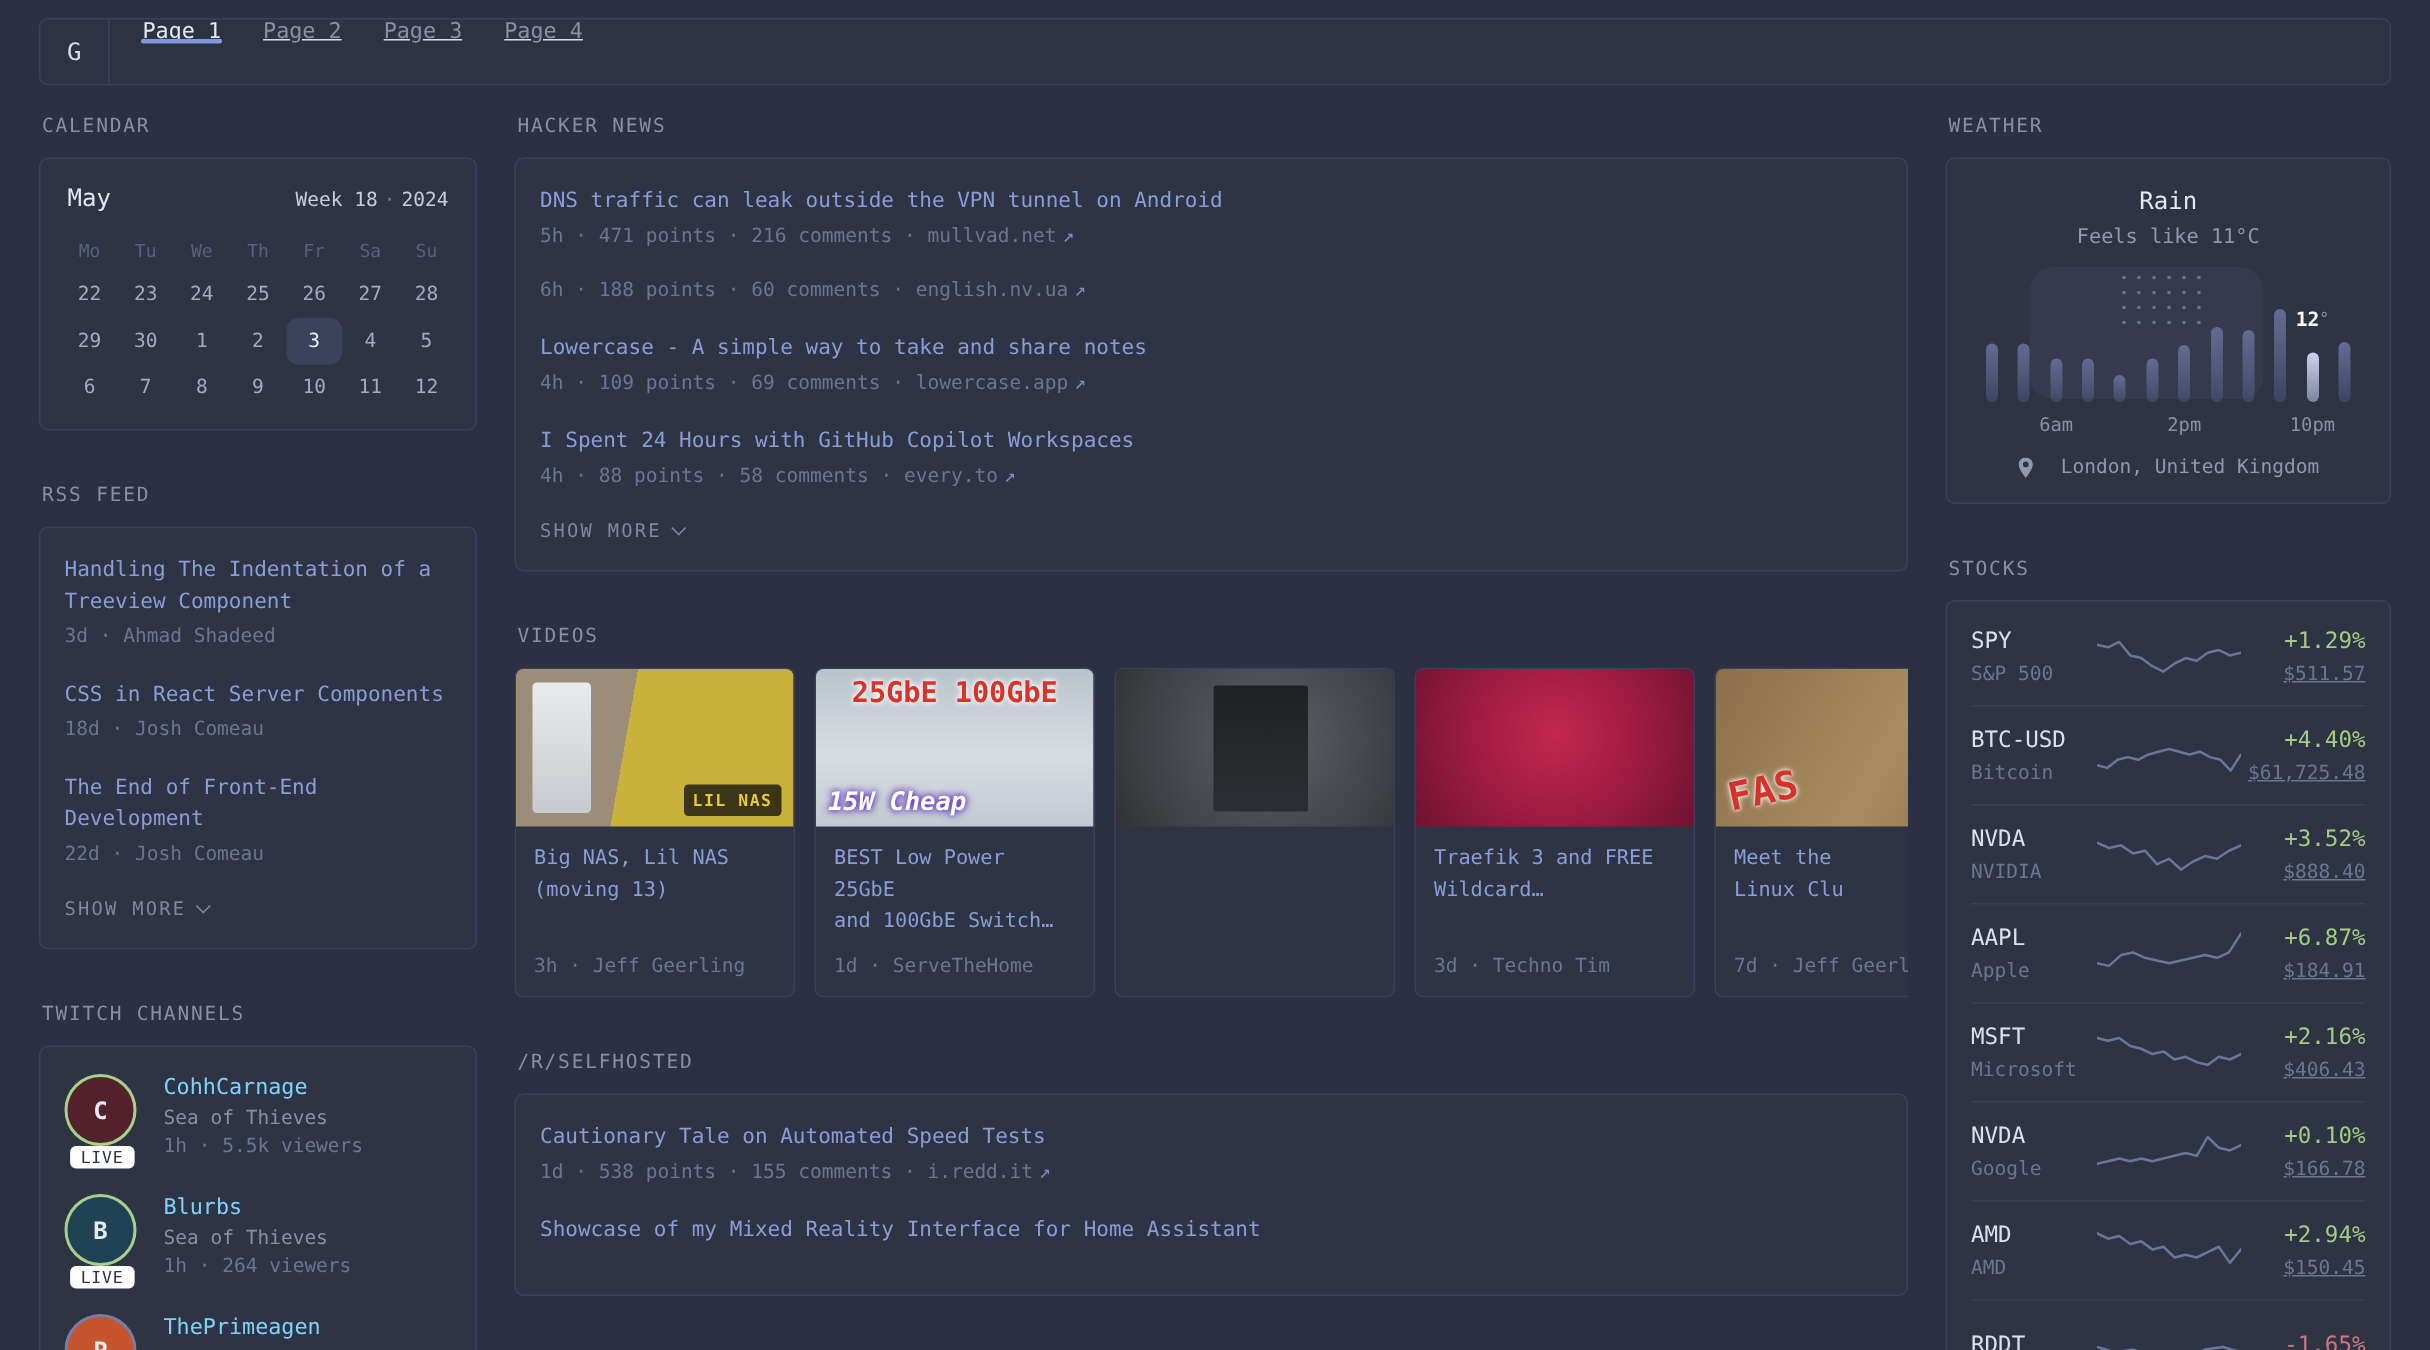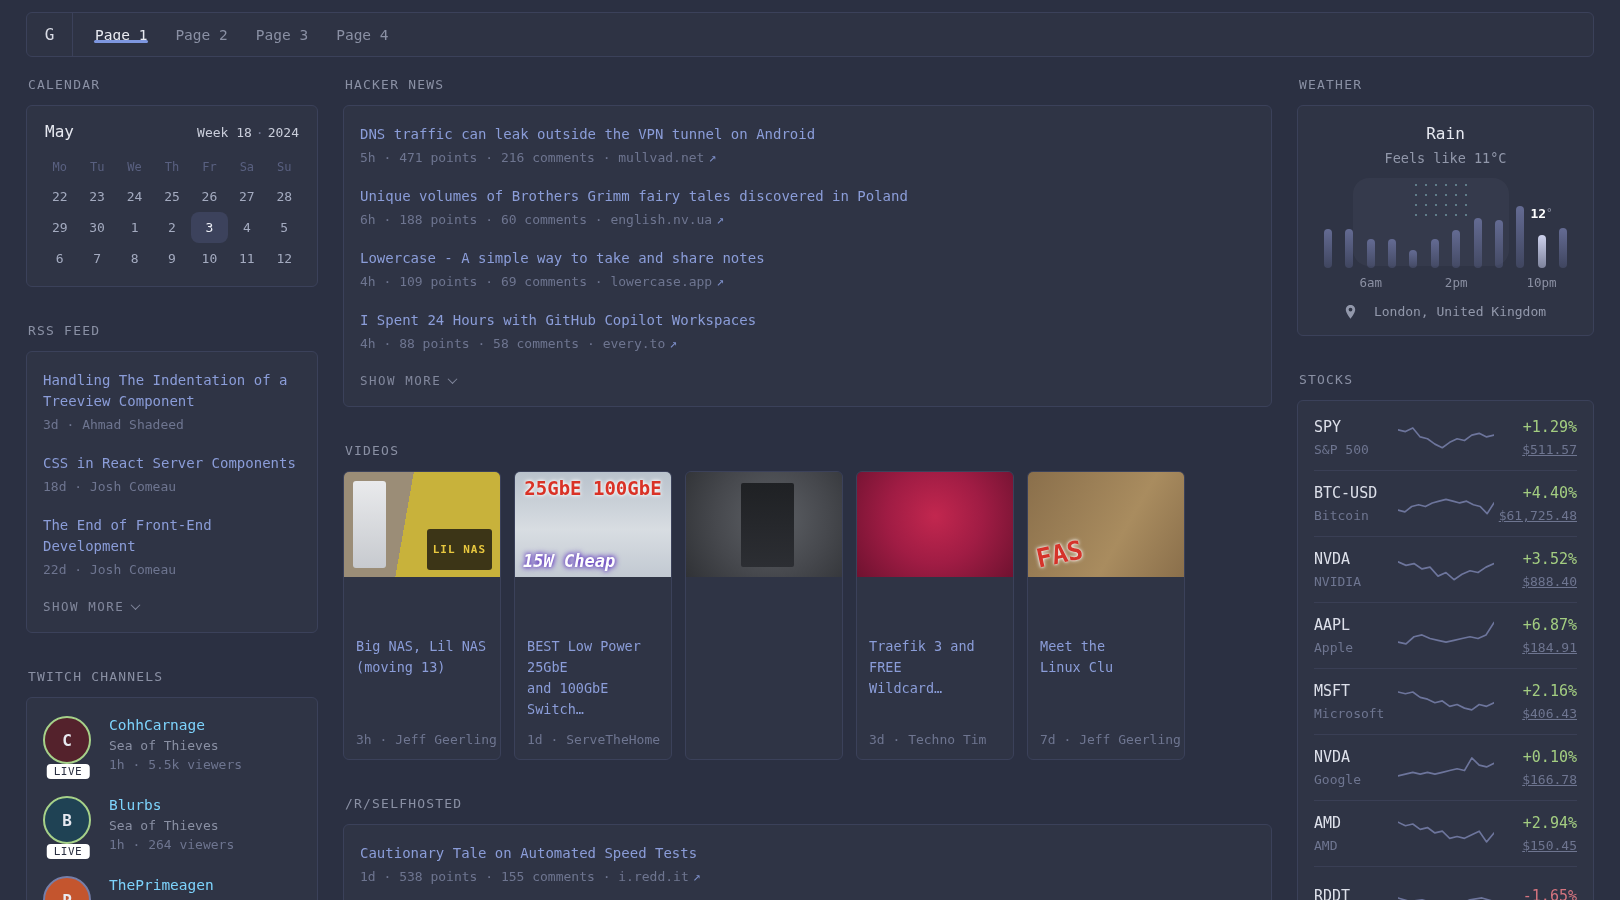--- a/index.html
+++ b/index.html
@@ -8,21 +8,21 @@
     --green:#a3cd81; --red:#d5747f; --bar:#5e6690; --barhl:#c9cde8;
   }
   *{box-sizing:border-box;margin:0;padding:0;}
   body{width:1620px;height:900px;overflow:hidden;background:var(--bg);
        font-family:"DejaVu Sans Mono","Liberation Mono",monospace;color:var(--text);font-size:14px;}
   a{text-decoration:none;}
   .topbar{display:flex;align-items:stretch;height:45px;margin:12px 26px 0 26px;
           border:1px solid var(--border);border-radius:6px;background:rgba(255,255,255,0.015);}
   .logo{width:46px;display:flex;align-items:center;justify-content:center;
         border-right:1px solid var(--border);font-size:16px;color:var(--text);}
-  .tabs{display:flex;align-items:center;padding-left:8px;}
+  .tabs{display:flex;align-items:flex-start;padding-left:8px;text-decoration:underline;}
   .tab{position:relative;display:flex;align-items:center;padding:0 14px;color:var(--muted);cursor:pointer;font-size:14.5px;}
   .tab.active{color:#e8eaf1;}
   .tab.active::after{content:"";position:absolute;left:13px;right:13px;bottom:0;height:3px;border-radius:3px;background:var(--accent);}
   .cols{display:grid;grid-template-columns:292px minmax(0,1fr) 297px;gap:25px;padding:20px 26px 0 26px;}
   .sec{font-size:13px;font-weight:normal;letter-spacing:1.2px;color:var(--muted);margin:0 0 13px 2px;}
   .widget{margin-bottom:36px;}
   .card{border:1px solid var(--border);border-radius:6px;background:rgba(255,255,255,0.018);}
   
   .cal{padding:16px 14px 12px 14px;}
   .cal-head{display:flex;justify-content:space-between;align-items:baseline;padding:0 4px;margin-bottom:12px;}
@@ -51,29 +51,29 @@
   .avatar{width:48px;height:48px;border-radius:50%;border:2px solid #767ea8;display:flex;align-items:center;justify-content:center;
           font-size:16px;font-weight:bold;color:#e8eaf1;}
   .trow.live .avatar{border-color:#a6d189;}
   .livebadge{position:absolute;left:50%;transform:translateX(-50%);bottom:-7px;background:#ffffff;color:#2b3042;
              font-size:11px;padding:1px 7px;border-radius:4px;letter-spacing:0.5px;}
   .tname{color:#7dd3fc;font-size:14.5px;margin-top:1px;}
   .tgame{color:var(--muted);font-size:13px;margin-top:5px;}
   .tviewers{color:var(--meta);font-size:13px;margin-top:4px;}
   
   .vrow{display:flex;gap:13px;overflow:hidden;}
-  .vcard{flex:none;width:158px;border:1px solid var(--border);border-radius:6px;background:rgba(255,255,255,0.018);
-         overflow:hidden;display:flex;flex-direction:column;cursor:pointer;gap:48px;}
+  .vcard{flex:none;width:187px;border:1px solid var(--border);border-radius:6px;background:rgba(255,255,255,0.018);
+         overflow:hidden;display:flex;flex-direction:column;cursor:pointer;}
   .thumb{position:relative;height:105px;width:100%;}
   .thumb .t1,.thumb .t2{position:absolute;}
   .thumb.v1{background:linear-gradient(100deg,#9b8d77 0%,#9b8d77 40%,#c8b23b 40%);}
   .thumb.v1::before{content:"";position:absolute;left:6%;top:9%;width:21%;height:82%;border-radius:3px;
                     background:linear-gradient(#e9eaec,#c7cacf);}
   .thumb.v1 .t1{bottom:7px;right:8px;background:rgba(40,35,18,0.88);color:#e8c83f;font-weight:bold;font-size:11px;
-                padding:14px 6px;border-radius:3px;letter-spacing:1px;}
+                padding:4px 6px;border-radius:3px;letter-spacing:1px;}
   .thumb.v2{background:linear-gradient(180deg,#b9c2cc,#d8dde2 55%,#c2c9d2);}
   .thumb.v2 .t1{top:5px;width:100%;text-align:center;color:#d93226;font-weight:bold;font-size:19px;
                 text-shadow:0 0 3px #fff,0 0 5px #fff;}
   .thumb.v2 .t2{bottom:6px;left:8px;color:#fff;font-weight:bold;font-size:17px;font-style:italic;
                 text-shadow:0 0 4px #5b2fbf,0 0 6px #5b2fbf;}
   .thumb.v3{background:radial-gradient(circle at 55% 45%,#5e6166,#46484d 55%,#303236);}
   .thumb.v3::before{content:"";position:absolute;left:35%;top:10%;width:34%;height:80%;border-radius:2px;
                     background:linear-gradient(#1f2124,#2c2e33);}
   .thumb.v4{background:radial-gradient(circle at 50% 42%,#c2274f,#a01c44 48%,#6f1230);}
   .thumb.v5{background:linear-gradient(120deg,#8a6f4b,#a98c5f 60%,#8a6f4b);}
@@ -282,21 +282,20 @@
       <h2 class="sec">HACKER NEWS</h2>
       <div class="card feed">
         
           <div class="fitem">
             <a class="ftitle">DNS traffic can leak outside the VPN tunnel on Android</a>
             <div class="fmeta"><span>5h · 471 points · 216 comments · </span><a>mullvad.net</a><span class="arrow">↗</span></div>
           </div>
         
         
           <div class="fitem">
-            <a class="ftitle">Unique volumes of Brothers Grimm fairy tales discovered in Poland</a>
             <div class="fmeta"><span>6h · 188 points · 60 comments · </span><a>english.nv.ua</a><span class="arrow">↗</span></div>
           </div>
         
           <div class="fitem">
             <a class="ftitle">Lowercase - A simple way to take and share notes</a>
             <div class="fmeta"><span>4h · 109 points · 69 comments · </span><a>lowercase.app</a><span class="arrow">↗</span></div>
           </div>
         
           <div class="fitem">
             <a class="ftitle">I Spent 24 Hours with GitHub Copilot Workspaces</a>

